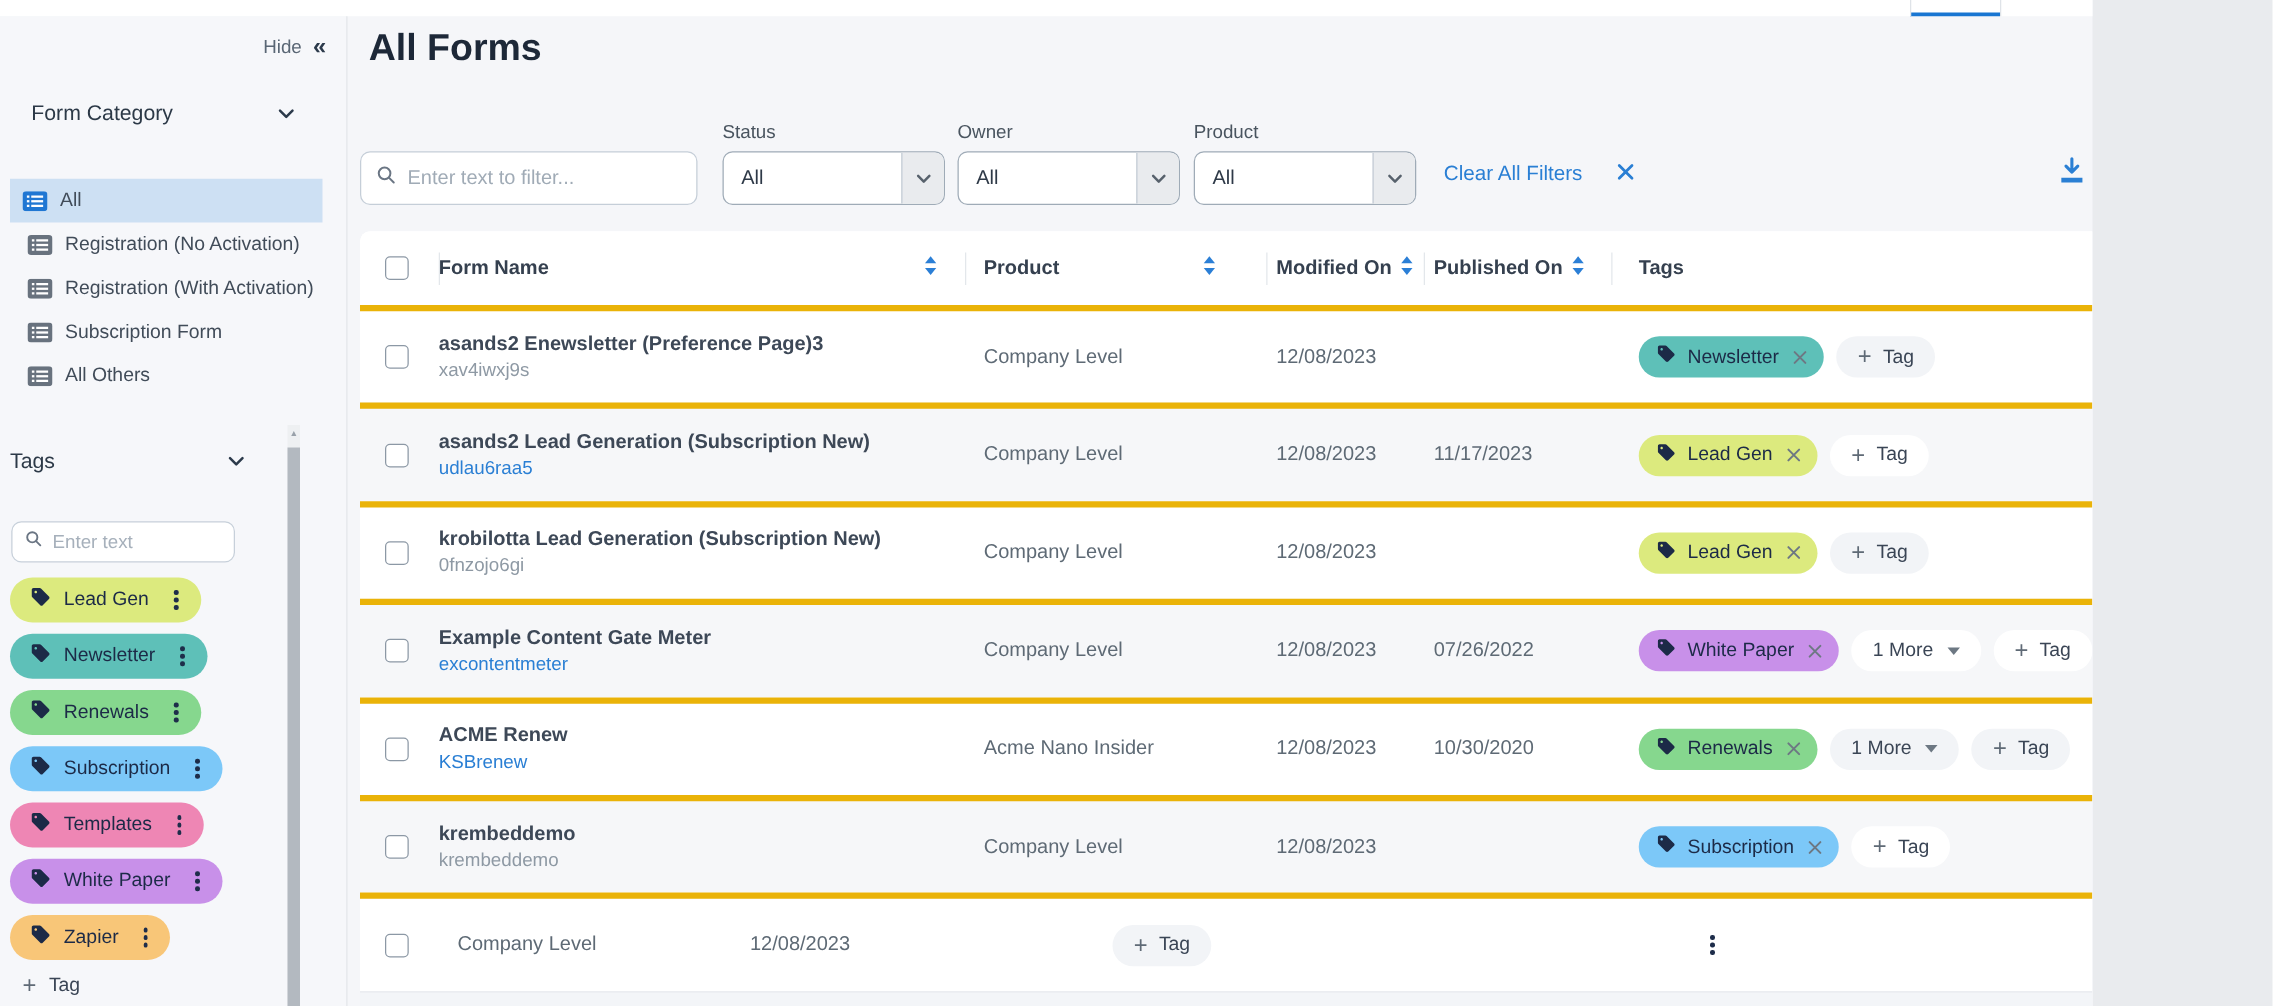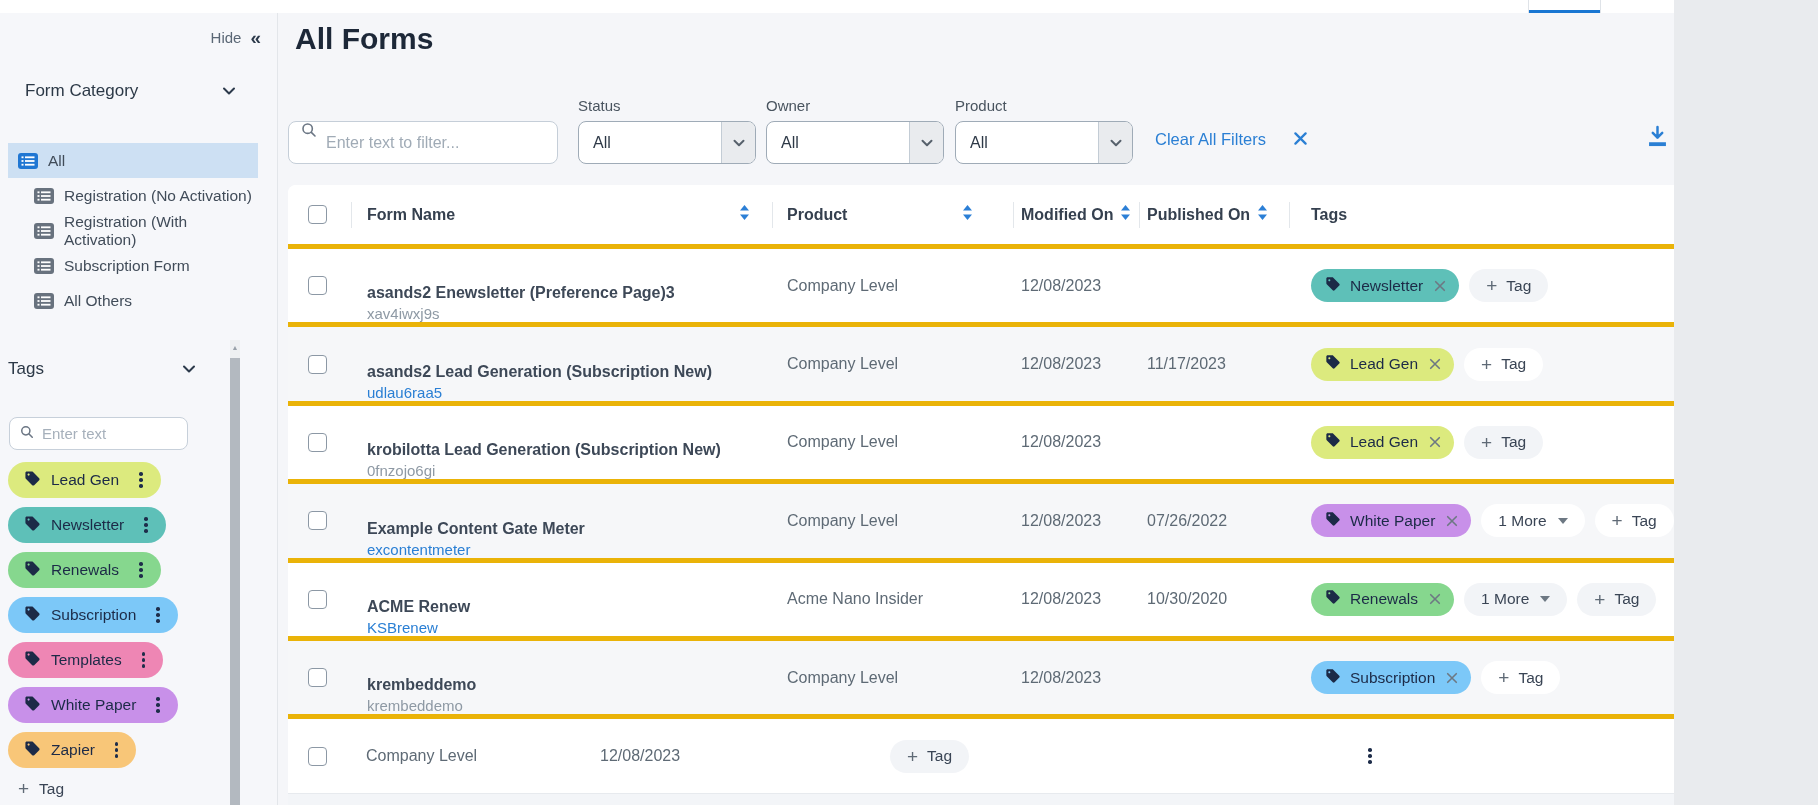--- a/index.html
+++ b/index.html
@@ -13,21 +13,21 @@
 
   
   .sidebar { position:absolute; left:0; top:13px; width:278px; height:792px; background:#f6f7fa; border-right:1px solid #e3e6ea; }
   .hide-row { position:absolute; top:15px; right:18px; display:flex; align-items:center; gap:9px; cursor:pointer; }
   .hide-label { font-size:15px; color:#5a6775; }
   .chevrons-left { font-size:19px; color:#2c3a4b; line-height:1; font-weight:bold; letter-spacing:-2px; }
   .section-head { position:absolute; left:8px; right:20px; display:flex; align-items:center; }
   .section-title { font-size:17px; color:#2c3947; font-weight:500; }
   .sec-chev { margin-left:auto; display:flex; }
   .cat-list { position:absolute; left:0; top:130px; width:278px; list-style:none; }
-  .cat-item { display:flex; align-items:center; gap:10px; height:35px; padding-left:34px; font-size:15.5px; color:#414c59; cursor:pointer; width:258px; margin-left:0; }
+  .cat-item { display:flex; align-items:center; gap:10px; height:35px; padding-left:22px; font-size:15.5px; color:#414c59; cursor:pointer; width:258px; margin-left:0; }
   .cat-item.selected { background:#cde0f3; margin-left:8px; width:250px; padding-left:10px; }
   .cat-icon { flex:0 0 auto; display:flex; color:#68727e; }
   .cat-item.selected .cat-icon { color:#2077d3; }
 
   .tag-search { position:absolute; left:9px; top:404px; width:179px; height:33px; background:#fff; border:1px solid #c7d0da; border-radius:8px; display:flex; align-items:center; padding:0 10px; gap:8px; }
   .tag-search input { border:none; outline:none; width:100%; font-size:15px; color:#333; background:transparent; font-family:inherit; }
   .tag-search input::placeholder { color:#a6b0bb; }
 
   .tag-list { position:absolute; left:8px; top:449px; display:flex; flex-direction:column; gap:9px; }
   .side-tag { display:inline-flex; align-items:center; height:36px; border-radius:18px; padding:0 16px; gap:10px; width:fit-content; cursor:pointer; }
@@ -39,21 +39,21 @@
   .add-tag-label { font-size:15.5px; color:#3a4555; }
 
   .side-scroll { position:absolute; left:230px; top:327px; width:10px; height:465px; background:#eef0f2; }
   .scroll-up { position:absolute; top:4px; left:0; width:10px; text-align:center; font-size:7px; color:#99a1aa; line-height:1; }
   .scroll-thumb { position:absolute; top:18px; bottom:0; left:0; width:10px; background:#b3b9c0; }
 
   
   .main { position:absolute; left:278px; top:13px; right:0; bottom:0; }
   .page-title { position:absolute; left:17px; top:9px; font-size:30px; font-weight:700; color:#1d2838; }
 
-  .searchbox { position:absolute; left:10px; top:108px; width:270px; height:43px; background:#fff; border:1px solid #c5ced8; border-radius:8px; display:flex; padding:0 12px; gap:9px; }
+  .searchbox { position:absolute; left:10px; top:108px; width:270px; height:43px; background:#fff; border:1px solid #c5ced8; border-radius:8px; display:flex; align-items:center; padding:0 12px; gap:9px; }
   .searchbox input { border:none; outline:none; width:100%; font-size:16px; color:#333; background:transparent; font-family:inherit; }
   .searchbox input::placeholder { color:#a0abb6; }
 
   .filter-group { position:absolute; top:84px; width:178px; }
   .filter-label { font-size:15px; color:#49545f; margin-bottom:7px; }
   .select { height:43px; background:#fff; border:1px solid #9fabb7; border-radius:8px; display:flex; align-items:stretch; overflow:hidden; cursor:pointer; }
   .select-value { flex:1; display:flex; align-items:center; padding-left:14px; font-size:16px; color:#2e3947; }
   .chev-box { width:34px; background:#e9ebee; border-left:1px solid #c3ccd5; display:flex; align-items:center; justify-content:center; }
 
   .clear-filters { position:absolute; left:877px; top:117px; display:flex; align-items:center; gap:28px; cursor:pointer; }
@@ -64,21 +64,21 @@
   .create-plus { font-size:23px; font-weight:300; line-height:1; margin-top:-2px; }
 
   
   .table { position:absolute; left:10px; top:172px; right:0; bottom:0; background:#fff; border-radius:8px 0 0 0; overflow:hidden; }
   .thead { display:flex; height:59px; background:#fff; }
   .trow { display:flex; height:78.4px; border-top:5px solid #eab308; background:#fff; }
   .trow.alt { background:#f6f7f9; }
   .trow-partial { height:12px; border-top:1px solid #e7eaee; background:#f3f5f8; }
 
   .col-check { flex:0 0 63px; display:flex; align-items:center; padding-left:20px; }
-  .col-name { flex:0 0 421px; display:flex; flex-direction:column; justify-content:flex-end; gap:3px; padding-left:16px; padding-right:22px; }
+  .col-name { flex:0 0 421px; display:flex; flex-direction:column; justify-content:center; gap:3px; padding-right:22px; }
   .col-product { flex:0 0 241px; display:flex; align-items:center; padding-left:15px; padding-right:40px; }
   .col-modified { flex:0 0 126px; display:flex; align-items:center; padding-left:8px; }
   .col-published { flex:0 0 150px; display:flex; align-items:center; padding-left:8px; }
   .col-tags { flex:0 0 458px; display:flex; align-items:center; padding-left:22px; gap:10px; }
   .col-kebab { flex:1; display:flex; align-items:center; padding-left:32px; }
 
   .thead > div { position:relative; }
   .thead .hsep::before { content:""; position:absolute; left:0; top:17px; height:26px; width:1px; background:#e3e7eb; }
   .hcell { font-size:16px; font-weight:700; color:#35404f; }
   .thead .col-name, .thead .col-product { flex-direction:row; align-items:center; gap:0; }

